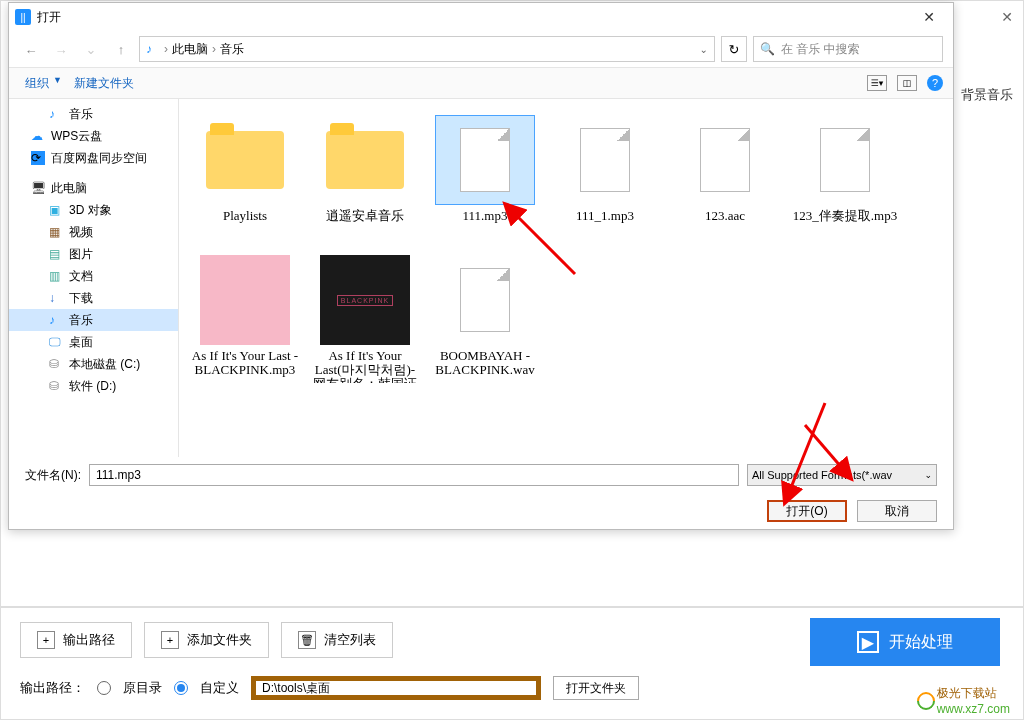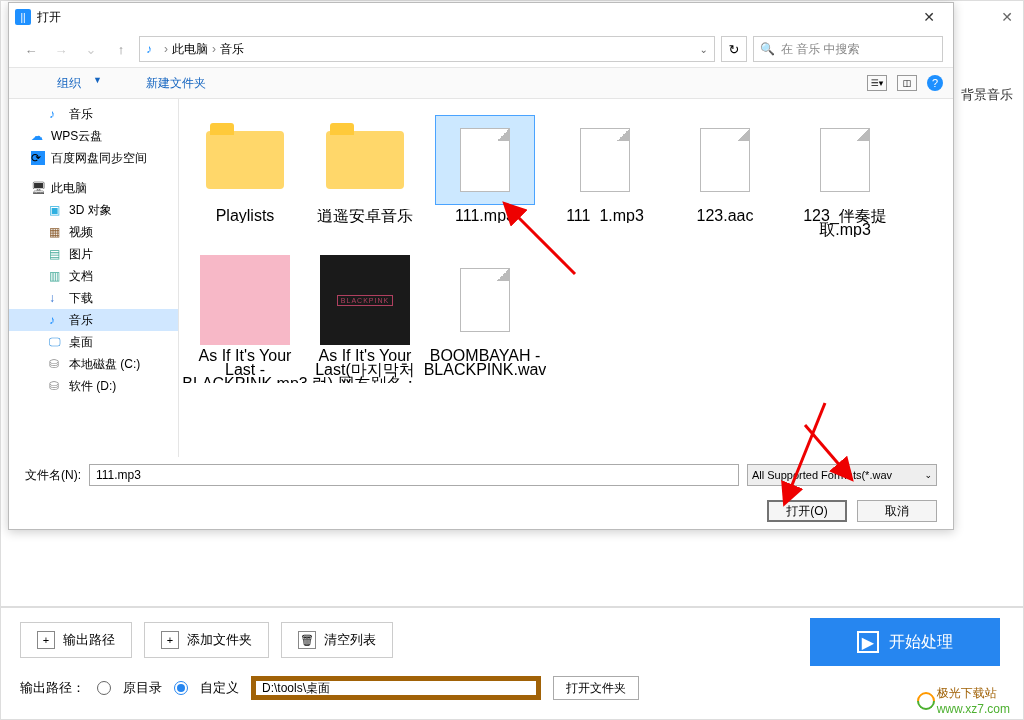--- a/index.html
+++ b/index.html
@@ -18,21 +18,21 @@
 .nav-btn { width: 24px; height: 24px; display: flex; align-items: center; justify-content: center; color: #888; font-size: 13px; }
 .nav-btn.disabled { color: #ccc; }
 .breadcrumb { flex: 1; height: 26px; border: 1px solid #ccc; display: flex; align-items: center; padding: 0 6px; font-size: 12px; gap: 2px; }
 .bc-note { width: 14px; height: 14px; color: #1e90ff; }
 .bc-sep { color: #888; margin: 0 2px; }
 .bc-drop { margin-left: auto; color: #666; font-size: 10px; }
 .refresh-btn { width: 26px; height: 26px; border: 1px solid #ccc; display: flex; align-items: center; justify-content: center; font-size: 13px; }
 .search-box { width: 190px; height: 26px; border: 1px solid #ccc; display: flex; align-items: center; padding: 0 6px; font-size: 12px; color: #888; gap: 6px; }
 
 .toolbar-row { height: 32px; border-top: 1px solid #e5e5e5; border-bottom: 1px solid #e5e5e5; background: #fafafa; display: flex; align-items: center; padding: 0 10px; font-size: 12px; }
-.tool-item { color: #1565c0; display: flex; gap: 12px; padding: 2px 6px; margin-left: 32px; }
+.tool-item { color: #1565c0; display: flex; gap: 4px; padding: 2px 6px; }
 .tool-right { margin-left: auto; display: flex; align-items: center; gap: 10px; }
 .tool-icon { width: 20px; height: 16px; border: 1px solid #999; font-size: 9px; display: flex; align-items: center; justify-content: center; }
 .help-circle { width: 16px; height: 16px; border-radius: 50%; background: #1e90ff; color: #fff; font-size: 11px; display: flex; align-items: center; justify-content: center; }
 
 .body-row { display: flex; height: 358px; }
 .sidebar { width: 170px; border-right: 1px solid #e5e5e5; overflow: hidden; font-size: 12px; padding-top: 4px; }
 .sb-item { height: 22px; display: flex; align-items: center; padding-left: 22px; gap: 6px; white-space: nowrap; }
 .sb-item.lv2 { padding-left: 40px; }
 .sb-item.active { background: #d0e7ff; }
 .sb-icon { width: 14px; height: 14px; display: inline-block; }
@@ -52,28 +52,28 @@
 .file-item { width: 120px; height: 140px; display: flex; flex-direction: column; align-items: center; padding: 6px; font-size: 12px; text-align: center; }
 .file-item.selected .thumb { background: #cce8ff; border: 1px solid #4aa3ff; }
 .thumb { width: 100px; height: 90px; display: flex; align-items: center; justify-content: center; margin-bottom: 4px; }
 .folder-shape { width: 78px; height: 58px; background: #ffd76a; border-radius: 4px; position: relative; }
 .folder-shape::before { content: ""; position: absolute; left: 4px; top: -8px; width: 24px; height: 12px; background: #ffca3a; border-radius: 3px 3px 0 0; }
 .file-shape { width: 50px; height: 64px; background: #fff; border: 1px solid #bbb; position: relative; }
 .file-shape::before { content: ""; position: absolute; right: 0; top: 0; width: 12px; height: 12px; background: linear-gradient(135deg, #fff 50%, #bbb 50%); }
 .album-pink { width: 90px; height: 90px; background: #f7b8c7; }
 .album-black { width: 90px; height: 90px; background: #1a1a1a; display: flex; align-items: center; justify-content: center; }
 .album-black span { color: #b04060; font-size: 7px; letter-spacing: 1px; border: 1px solid #b04060; padding: 1px 3px; }
-.file-label { font-size: 16px; line-height: 14px; max-height: 56px; overflow: hidden; }
+.file-label { font-size: 13px; line-height: 14px; max-height: 56px; overflow: hidden; font-family: Liberation Serif, serif; }
 
 .filename-row { height: 36px; display: flex; align-items: center; padding: 0 16px; font-size: 12px; gap: 8px; }
 .filename-input { flex: 1; height: 22px; border: 1px solid #aaa; padding: 0 6px; font-size: 12px; }
 .format-select { width: 190px; height: 22px; border: 1px solid #aaa; background: #eee; font-size: 11px; padding: 0 4px; display: flex; align-items: center; justify-content: space-between; }
 .button-row { height: 36px; display: flex; align-items: center; justify-content: flex-end; padding: 0 16px; gap: 10px; }
 .dlg-btn { width: 80px; height: 22px; border: 1px solid #aaa; background: #f5f5f5; font-size: 12px; display: flex; align-items: center; justify-content: center; }
-.dlg-btn.primary { border: 2px solid #737373; }
+.dlg-btn.primary { border: 2px solid #c2410c; }
 
 .arrow { position: absolute; z-index: 20; pointer-events: none; }
 
 .bottom-panel { position: absolute; left: 0; right: 0; bottom: 0; height: 114px; border-top: 2px solid #ddd; padding: 14px 20px; font-size: 13px; }
 .bp-row1 { display: flex; gap: 12px; align-items: center; }
 .bp-btn { height: 36px; border: 1px solid #ccc; background: #fff; display: flex; align-items: center; gap: 8px; padding: 0 16px; font-size: 13px; }
 .bp-icon { width: 18px; height: 18px; border: 1px solid #888; display: flex; align-items: center; justify-content: center; font-size: 11px; }
 .start-btn { margin-left: auto; width: 190px; height: 48px; background: #2686f0; color: #fff; font-size: 16px; display: flex; align-items: center; justify-content: center; gap: 10px; position: absolute; right: 24px; top: 10px; }
 .play-box { width: 22px; height: 22px; border: 2px solid #fff; display: flex; align-items: center; justify-content: center; }
 .bp-row2 { display: flex; align-items: center; gap: 12px; margin-top: 18px; font-size: 13px; }

